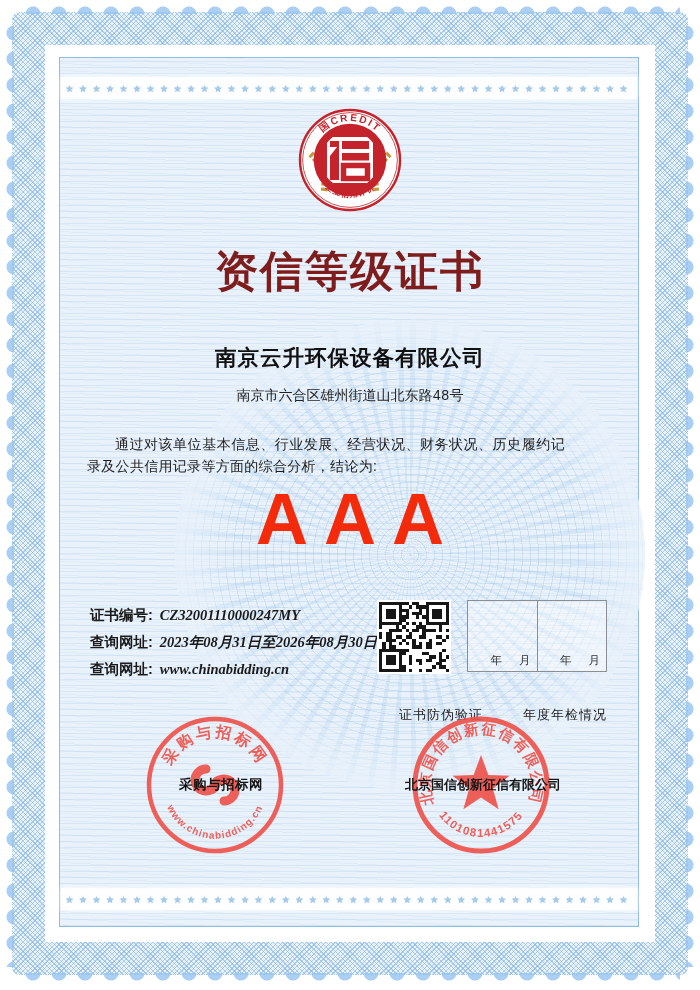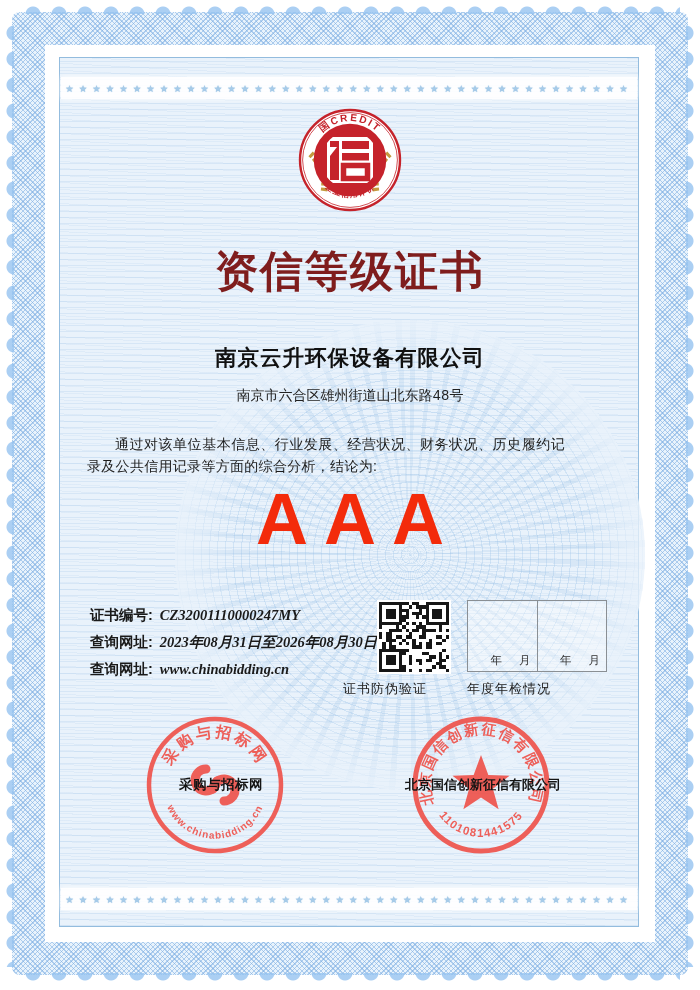--- a/index.html
+++ b/index.html
@@ -65,21 +65,21 @@
 
   
   .details{top:606px;left:90px;font-size:14.5px;color:#1a1a1a;}
   .details .row{height:20px;margin-bottom:7px;white-space:nowrap;}
   .details .lbl{font-weight:700;margin-right:7px;}
   .details .val{font-weight:600;font-family:"Liberation Serif","DejaVu Serif",serif;font-style:italic;}
 
   .qr{left:377px;top:600px;width:74px;height:74px;background:#fff;padding:2px;box-sizing:border-box;
       display:grid;grid-template-columns:repeat(21,1fr);grid-template-rows:repeat(21,1fr);}
   .qr div{background:transparent;} .qr div.on{background:#161616;}
-  .caption{font-size:13px;color:#222;letter-spacing:1px;text-align:left;}
+  .caption{font-size:13px;color:#222;letter-spacing:1px;text-align:right;margin-top:26px;}
   .cap-qr{left:343px;top:680px;width:140px;}
   .cap-box{left:467px;top:680px;width:140px;}
 
   .inspbox{left:467px;top:600px;width:140px;height:72px;border:1.5px solid #8a8f94;
     box-sizing:border-box;display:flex;background:rgba(255,255,255,.35);}
   .inspbox .cell{flex:1;position:relative;}
   .inspbox .cell + .cell{border-left:1.5px solid #8a8f94;}
   .ym{position:absolute;right:6px;bottom:3px;font-size:11.5px;color:#333;
       font-family:"Liberation Serif","DejaVu Serif",serif;display:flex;gap:17px;}
 

